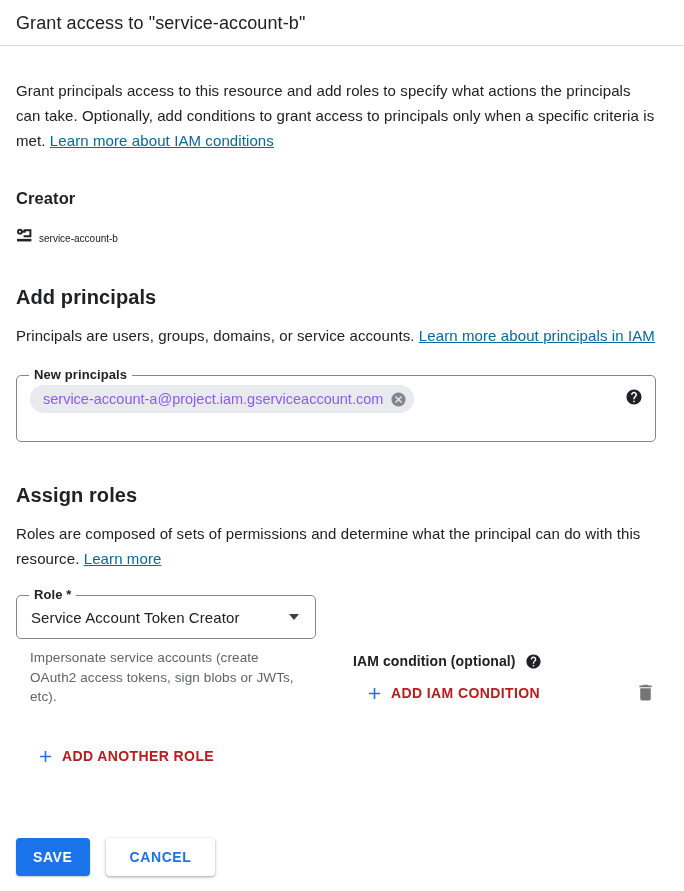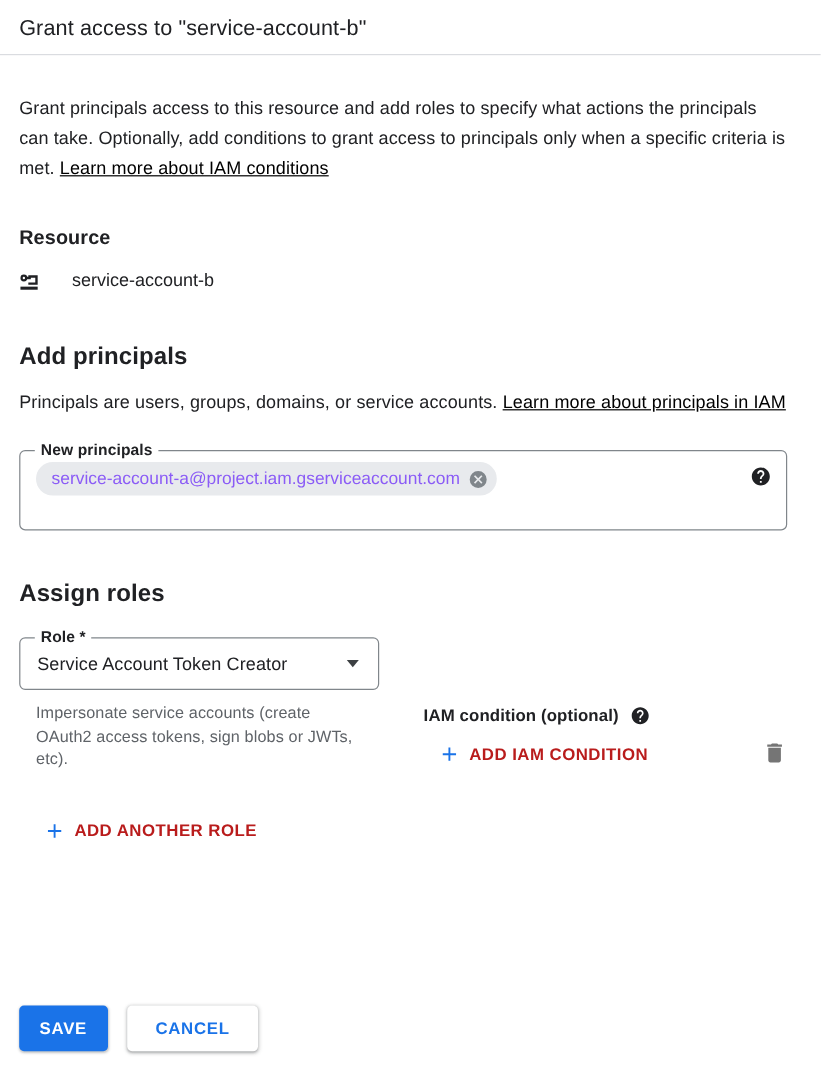--- a/index.html
+++ b/index.html
@@ -28,21 +28,21 @@
   p.body-text {
     font-size: 15px;
     line-height: 25px;
     color: #202124;
     letter-spacing: 0.1px;
     max-width: 650px;
   }
   .intro { margin-top: 32px; }
 
   a.link {
-    color: #000000;
+    color: #0369a1;
     text-decoration: underline;
     cursor: pointer;
   }
 
   .section-heading-sm {
     margin-top: 36px;
     font-size: 16.5px;
     font-weight: 700;
     letter-spacing: 0.1px;
   }
@@ -52,23 +52,23 @@
     letter-spacing: 0.1px;
   }
   .heading-principals { margin-top: 42px; }
   .heading-roles { margin-top: 42px; }
   .sub-text { margin-top: 14px; }
 
   
   .resource-row {
     margin-top: 17px;
     display: flex;
-    align-items: flex-start;
-    gap: 25px;
-    font-size: 15px;
+    align-items: flex-end;
+    gap: 4px;
+    font-size: 10px;
   }
 
   
   .outlined-field {
     position: relative;
     border: 1px solid #80868b;
     border-radius: 5px;
     background: #fff;
   }
   .outlined-field .field-label {
@@ -209,21 +209,21 @@
 
 <div class="header">
   <h1>Grant access to "service-account-b"</h1>
 </div>
 
 <div class="content">
 
   <p class="body-text intro"><span>Grant principals access to this resource and add roles to specify what actions the principals can take. Optionally, add conditions to grant access to principals only when a specific criteria is met.</span>
     <a class="link">Learn more about IAM conditions</a></p>
 
-  <div class="section-heading-sm">Resource</div>
+  <div class="section-heading-sm">Creator</div>
 
   <div class="resource-row">
     <span style="display:inline-flex;">
       <svg width="19" height="19" viewBox="0 0 20 20">
         <path d="M8 4.6 h8.2 v8.4 h-8.2 v-2.1 h6.1 v-4.2 h-6.1 z" fill="#202124"></path>
         <circle cx="4.1" cy="7" r="3" fill="#202124"></circle>
         <circle cx="4.1" cy="7" r="1.05" fill="#ffffff"></circle>
         <rect x="5.8" y="5.9" width="4.4" height="2.2" fill="#202124"></rect>
         <rect x="1.1" y="14.6" width="15.1" height="2.7" fill="#202124"></rect>
       </svg>
@@ -250,20 +250,22 @@
       <span class="help-btn">
         <svg width="18" height="18" viewBox="0 0 24 24">
           <path fill="#202124" d="M12 2C6.48 2 2 6.48 2 12s4.48 10 10 10 10-4.48 10-10S17.52 2 12 2zm1 17h-2v-2h2v2zm2.07-7.75l-.9.92C13.45 12.9 13 13.5 13 15h-2v-.5c0-1.1.45-2.1 1.17-2.83l1.24-1.26c.37-.36.59-.86.59-1.41 0-1.1-.9-2-2-2s-2 .9-2 2H8c0-2.21 1.79-4 4-4s4 1.79 4 4c0 .88-.36 1.68-.93 2.25z"></path>
         </svg>
       </span>
     </div>
   </div>
 
   <div class="section-heading-lg heading-roles">Assign roles</div>
 
+  <p class="body-text sub-text"><span>Roles are composed of sets of permissions and determine what the principal can do with this resource.</span>
+    <a class="link">Learn more</a></p>
 
   <div class="role-row">
 
     <div class="role-col">
       <div class="outlined-field role-field">
         <span class="field-label">Role *</span>
         <span class="role-value">Service Account Token Creator</span>
         <span class="dropdown-arrow"></span>
       </div>
       <div class="role-desc">Impersonate service accounts (create OAuth2 access tokens, sign blobs or JWTs, etc).</div>

